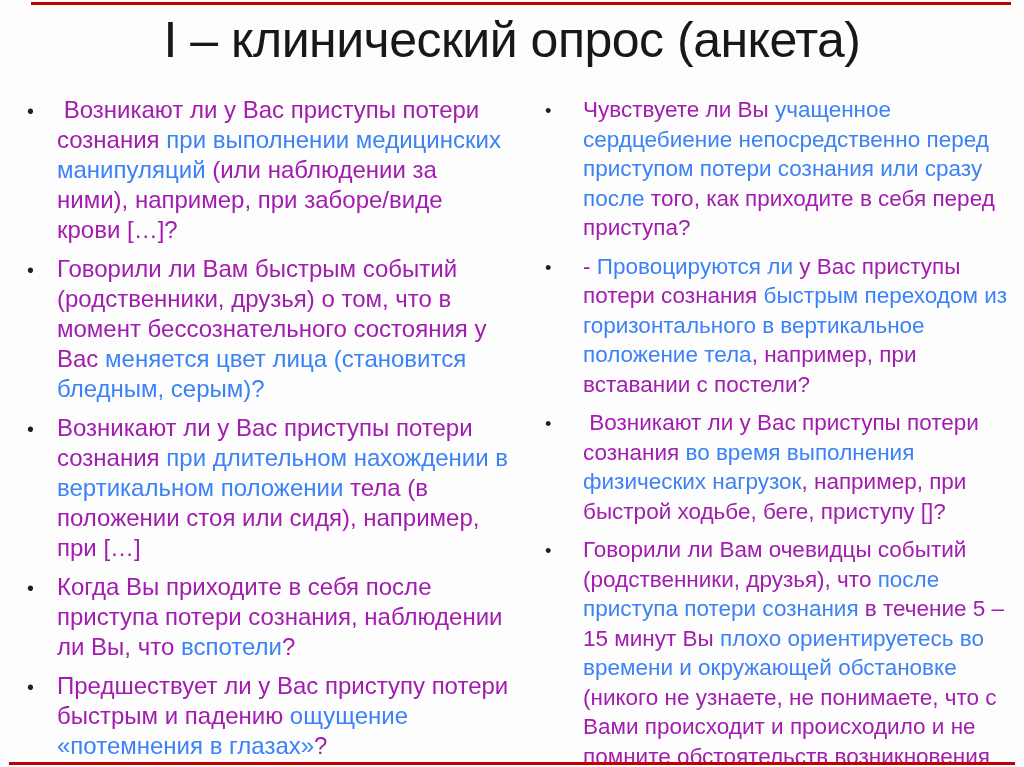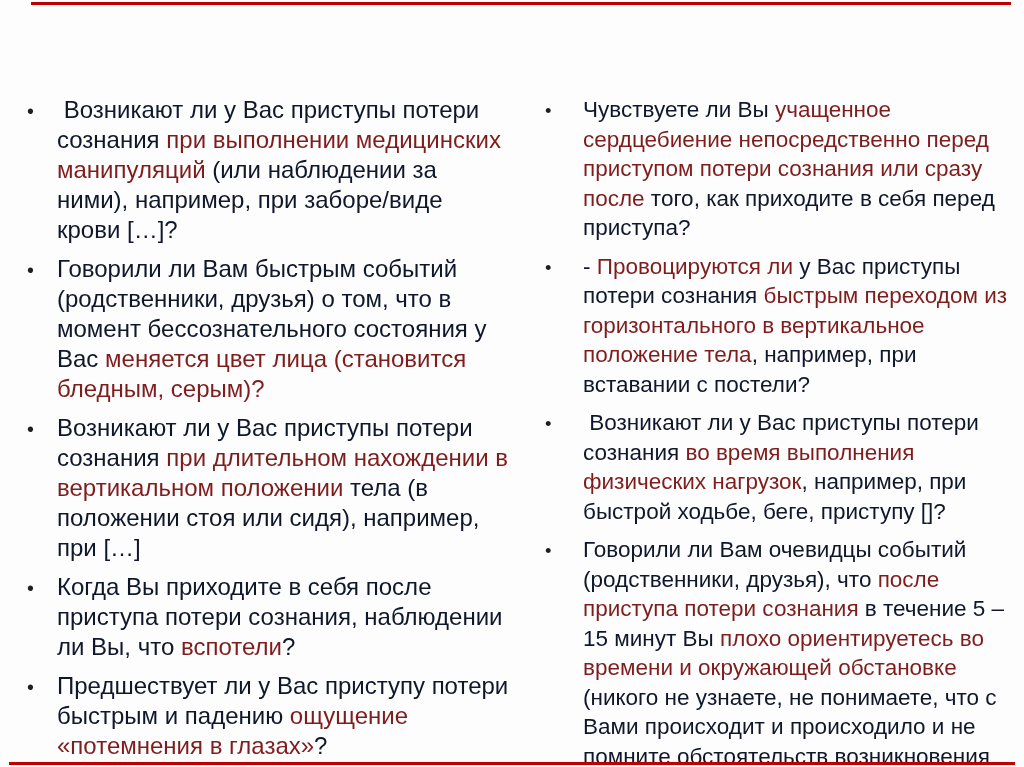--- a/index.html
+++ b/index.html
@@ -54,29 +54,30 @@
     color: #262626;
   }
   #col-left  li.question { grid-template-columns: 30px 455px; font-size: 24px;   line-height: 30px;   }
   #col-right li.question { grid-template-columns: 38px 432px; font-size: 22.5px; line-height: 29.5px; }
   .bullet {
     color: #1f1f1f;
     font-size: 0.82em;
     padding-top: 1px;
   }
   .qtext { }
-  .qtext .red   { color: #7f1d1d; }
-  .qtext .black { color: #0f172a; margin-top: 39px; }
+  .qtext .red   { color: #3b82f6; }
+  .qtext .black { color: #a21caf; margin-top: 39px; }
 </style>
 </head>
 <body>
 
 <div class="slide">
   <div class="rule rule-top"></div>
 
+  <h1 class="title">I – клинический опрос (анкета)</h1>
 
   <div class="columns">
     <ul class="col" id="col-left">
         <li class="question">
           <span class="bullet">•</span>
           <span class="qtext"><span class="black">&nbsp;Возникают ли у Вас приступы потери сознания </span><span class="red">при выполнении медицинских манипуляций</span><span class="black"> (или наблюдении за ними), например, при заборе/виде крови […]?</span></span>
         </li>
         <li class="question">
           <span class="bullet">•</span>
           <span class="qtext"><span class="black">Говорили ли Вам быстрым событий (родственники, друзья) о том, что в момент бессознательного состояния у Вас </span><span class="red">меняется цвет лица (становится бледным, серым)?</span></span>

